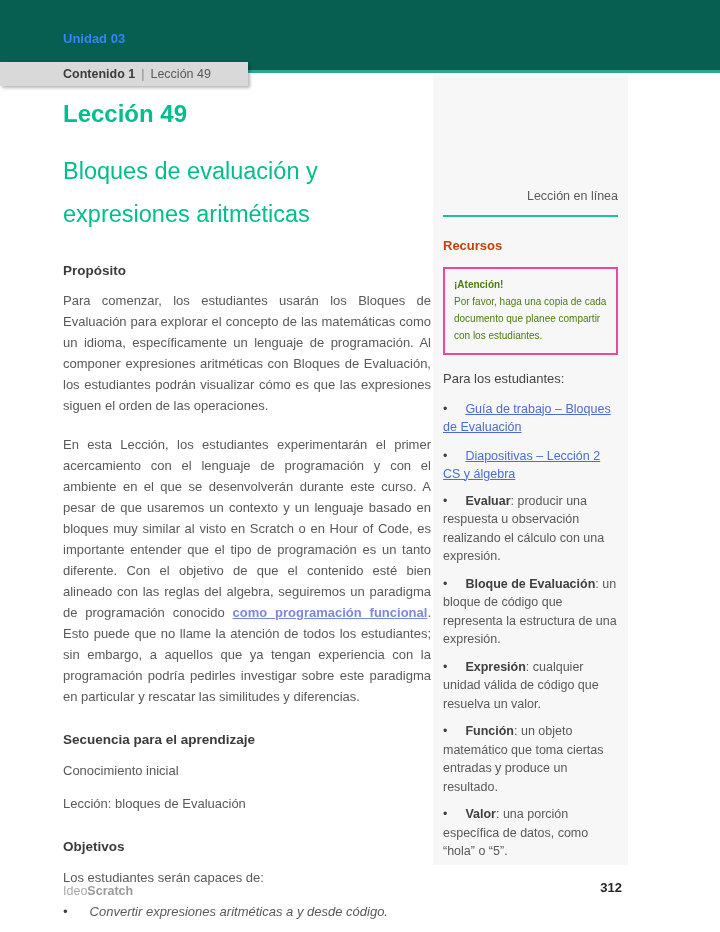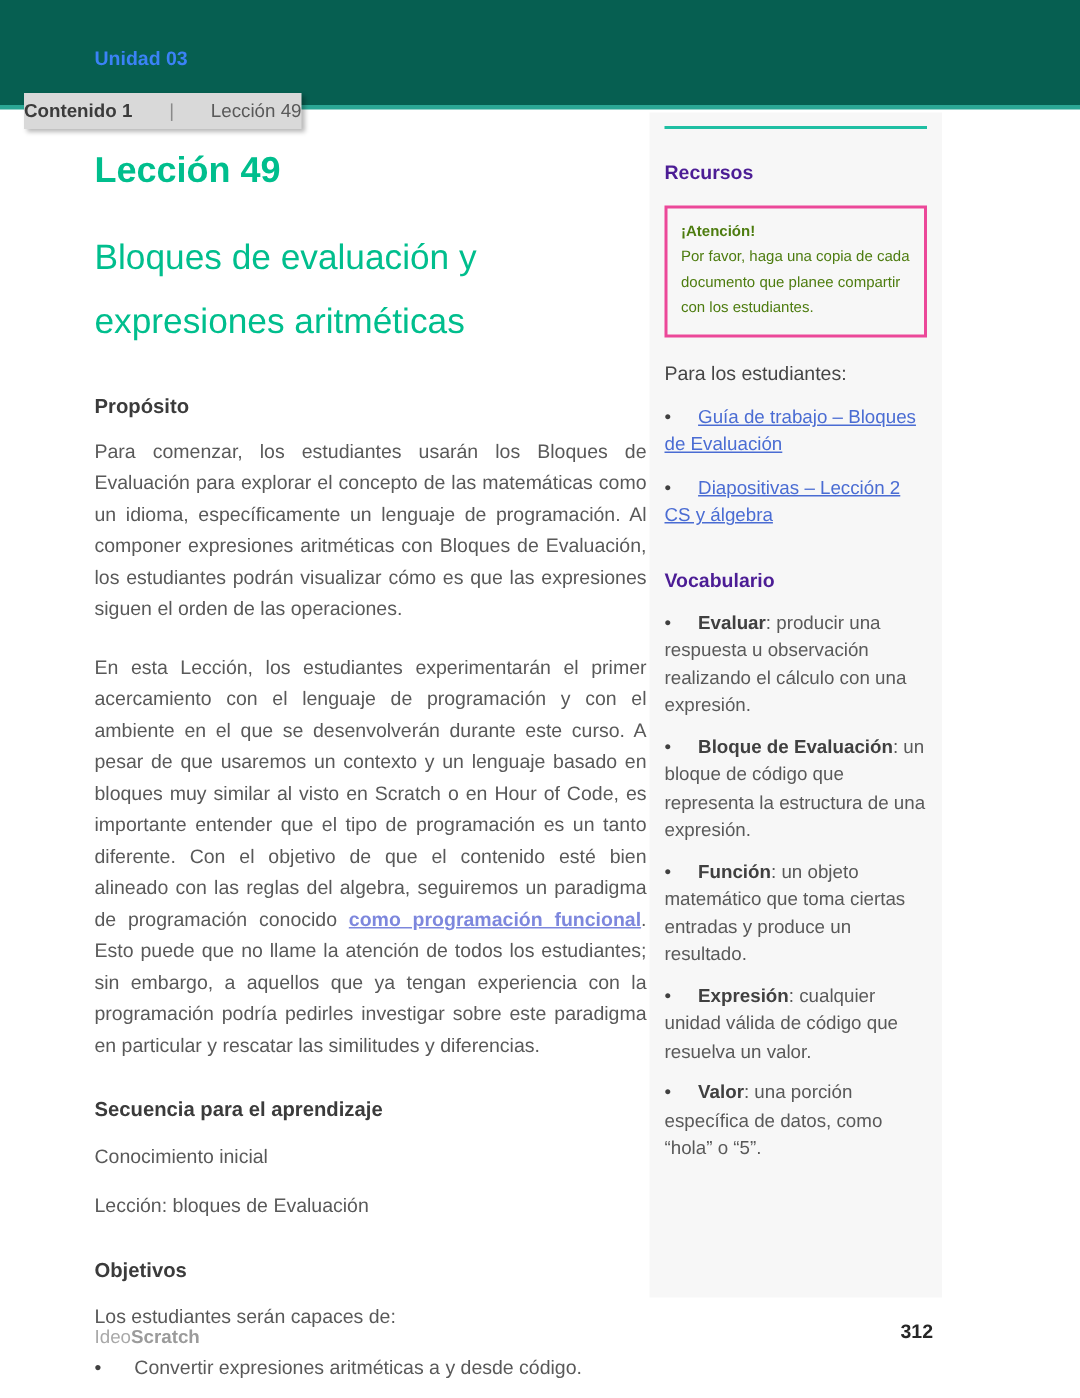--- a/index.html
+++ b/index.html
@@ -3,47 +3,47 @@
 <meta charset="utf-8">
 <style>
   html,body{margin:0;padding:0;background:#ffffff;}
   body{width:720px;height:932px;position:relative;overflow:hidden;
        font-family:"Liberation Sans",sans-serif;-webkit-font-smoothing:antialiased;}
 
   
   .header-bar{position:absolute;top:0;left:0;width:720px;height:70px;background:#065F51;}
   .accent-line{position:absolute;top:70px;left:0;width:720px;height:3px;background:#2AA795;}
   .unit-label{position:absolute;top:31px;left:63px;color:#3b82f6;font-size:13px;font-weight:bold;}
-  .breadcrumb-tab{position:absolute;top:62px;left:16px;width:185px;height:24px;background:#D9D9D9;
-       display:flex;align-items:center;gap:6px;
-       box-shadow:2px 2px 3px rgba(0,0,0,0.28);font-size:12.5px;justify-content:space-between;}
+  .breadcrumb-tab{position:absolute;top:62px;left:0;width:185px;height:24px;background:#D9D9D9;
+       padding-left:63px;display:flex;align-items:center;gap:6px;
+       box-shadow:2px 2px 3px rgba(0,0,0,0.28);font-size:12.5px;}
   .crumb-bold{font-weight:bold;color:#3B3B3B;}
   .crumb-sep{color:#8a8a8a;}
   .crumb-rest{color:#595959;}
 
   
   .main-col{position:absolute;top:100px;left:63px;width:368px;color:#595959;font-size:13px;line-height:21px;}
   .lesson-number{margin:0;font-size:24px;line-height:28px;font-weight:bold;color:#00BE8D;}
   .lesson-title{margin:22px 0 0;width:345px;font-size:23.5px;line-height:43px;font-weight:normal;color:#00BE8D;}
   .section-heading{margin:24px 0 0;font-size:13.5px;line-height:17px;font-weight:bold;color:#3B3B3B;}
   .body-par{margin:11px 0 0;text-align:justify;}
   .body-par.second{margin-top:18px;}
   .inline-link{color:#7D87DD;text-decoration:underline;cursor:pointer;font-weight:bold;}
   .seq-item{margin:12px 0 0;}
   .obj-intro{margin:12px 0 0;}
-  .obj-bullet{margin:13px 0 0;text-align:justify;}
+  .obj-bullet{margin:13px 0 0;text-align:justify;font-style:italic;}
   .obj-bullet .bullet{margin-right:22px;}
   .bullet{color:#404040;}
 
   
   .sidebar{position:absolute;top:75px;left:433px;width:195px;height:790px;background:#F7F7F7;
        box-sizing:border-box;padding:0 10px;font-size:12.5px;line-height:18.5px;color:#595959;}
   .online-label{display:block;margin-top:112px;text-align:right;color:#595959;font-size:12.5px;}
   .sidebar-divider{margin:9px 0 0;border:none;border-top:2px solid #1FBFA3;}
-  .sidebar-heading{margin:20px 0 0;font-size:13px;font-weight:bold;color:#4c1d95;}
+  .sidebar-heading{margin:20px 0 0;font-size:13px;font-weight:bold;color:#c2410c;}
   .attention-box{margin-top:12px;border:2px solid #ec4899;padding:7px 9px 9px;
        color:#4d7c0f;font-size:10px;line-height:17px;}
   .attention-title{font-weight:bold;}
   .students-label{margin-top:15px;color:#454545;font-size:13px;}
   .res-item{margin-top:11px;line-height:18px;}
   .res-item .bullet{margin-right:18px;}
   .res-link{color:#4A6CD3;text-decoration:underline;cursor:pointer;}
   .vocab-item{margin-top:9px;}
   .vocab-item .bullet{margin-right:18px;}
   .vocab-term{font-weight:bold;color:#404040;}
@@ -78,37 +78,37 @@
   <div class="seq-item">Conocimiento inicial</div>
   <div class="seq-item">Lección: bloques de Evaluación</div>
 
   <div class="section-heading">Objetivos</div>
   <div class="obj-intro">Los estudiantes serán capaces de:</div>
   <div class="obj-bullet"><span class="bullet">•</span><span>Convertir expresiones aritméticas a y desde código.</span></div>
 
 </div>
 
 <div class="sidebar">
+  <span class="online-label">Lección en línea</span>
   <hr class="sidebar-divider">
 
   <div class="sidebar-heading">Recursos</div>
 
   <div class="attention-box">
     <div class="attention-title">¡Atención!</div>
     <div>Por favor, haga una copia de cada documento que planee compartir con los estudiantes.</div>
   </div>
 
   <div class="students-label">Para los estudiantes:</div>
 
   <div class="res-item"><span class="bullet">•</span><a class="res-link">Guía de trabajo – Bloques de Evaluación</a></div>
   <div class="res-item"><span class="bullet">•</span><a class="res-link">Diapositivas – Lección 2 CS y álgebra</a></div>
 
-  <div class="sidebar-heading" style="margin-top:26px;">Vocabulario</div>
 
   <div class="vocab-item"><span class="bullet">•</span><span class="vocab-term">Evaluar</span><span>: producir una respuesta u observación realizando el cálculo con una expresión.</span></div>
   <div class="vocab-item"><span class="bullet">•</span><span class="vocab-term">Bloque de Evaluación</span><span>: un bloque de código que representa la estructura de una expresión.</span></div>
+  <div class="vocab-item"><span class="bullet">•</span><span class="vocab-term">Expresión</span><span>: cualquier unidad válida de código que resuelva un valor.</span></div>
   <div class="vocab-item"><span class="bullet">•</span><span class="vocab-term">Función</span><span>: un objeto matemático que toma ciertas entradas y produce un resultado.</span></div>
-  <div class="vocab-item"><span class="bullet">•</span><span class="vocab-term">Expresión</span><span>: cualquier unidad válida de código que resuelva un valor.</span></div>
   <div class="vocab-item"><span class="bullet">•</span><span class="vocab-term">Valor</span><span>: una porción específica de datos, como “hola” o “5”.</span></div>
 </div>
 
 <div class="footer-brand"><span>Ideo</span><span class="brand-bold">Scratch</span></div>
 <div class="page-number">312</div>
 
 </body></html>

